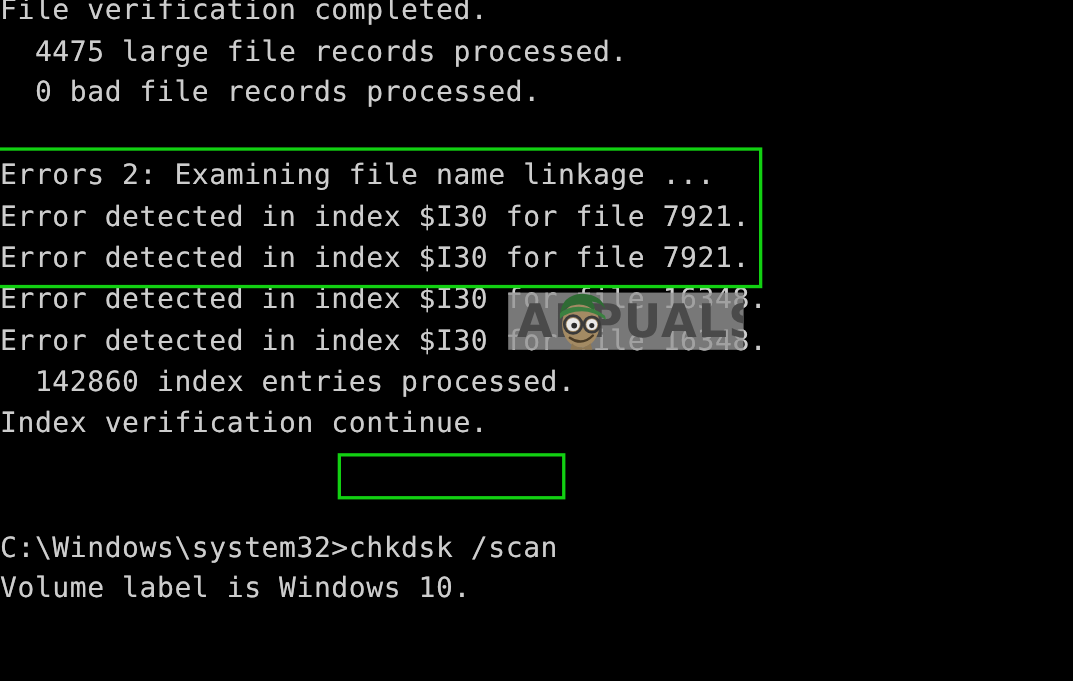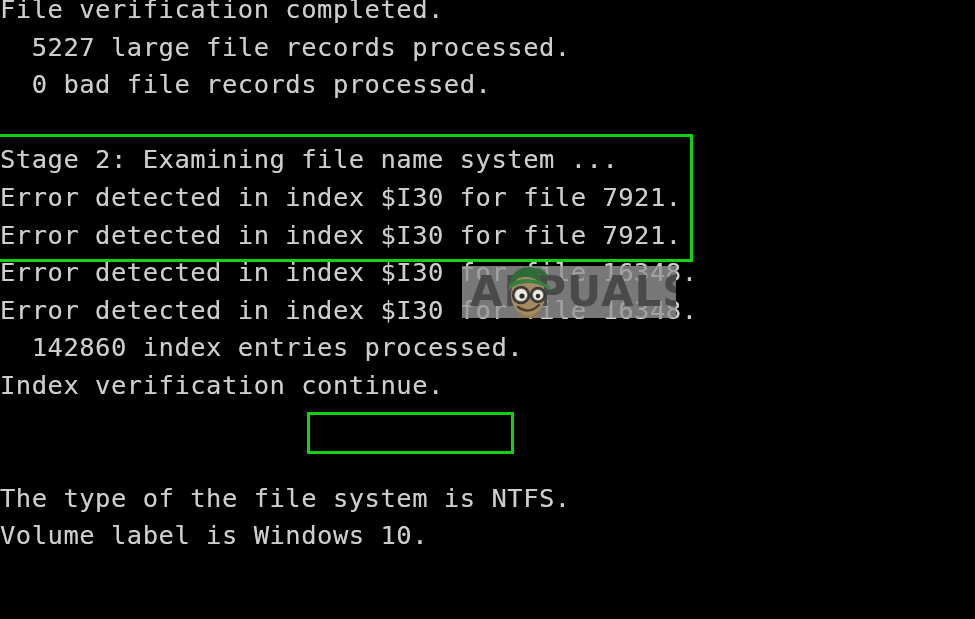--- a/index.html
+++ b/index.html
@@ -95,33 +95,33 @@
     height: 58px;
   }
 </style>
 </head>
 <body>
 
 <div id="console">
 
   <ul class="term-lines">
     <li class="term-line">File verification completed.</li>
-    <li class="term-line">  5227 large file records processed.</li>
+    <li class="term-line">  4475 large file records processed.</li>
     <li class="term-line">  0 bad file records processed.</li>
     <li class="term-line blank"></li>
-    <li class="term-line">Stage 2: Examining file name system ...</li>
+    <li class="term-line">Errors 2: Examining file name linkage ...</li>
     <li class="term-line">Error detected in index $I30 for file 7921.</li>
     <li class="term-line">Error detected in index $I30 for file 7921.</li>
     <li class="term-line">Error detected in index $I30 for file 16348.</li>
     <li class="term-line">Error detected in index $I30 for file 16348.</li>
     <li class="term-line">  142860 index entries processed.</li>
     <li class="term-line">Index verification continue.</li>
     <li class="term-line blank"></li>
     <li class="term-line blank"></li>
-    <li class="term-line">The type of the file system is NTFS.</li>
+    <li class="term-line">C:\Windows\system32&gt;chkdsk /scan</li>
     <li class="term-line">Volume label is Windows 10.</li>
 
   </ul>
 
   <div class="hl-box" id="hl-errors"></div>
 
   <div class="hl-box" id="hl-command"></div>
 
   <div id="watermark">
     <div class="wm-text">APPUALS</div>

